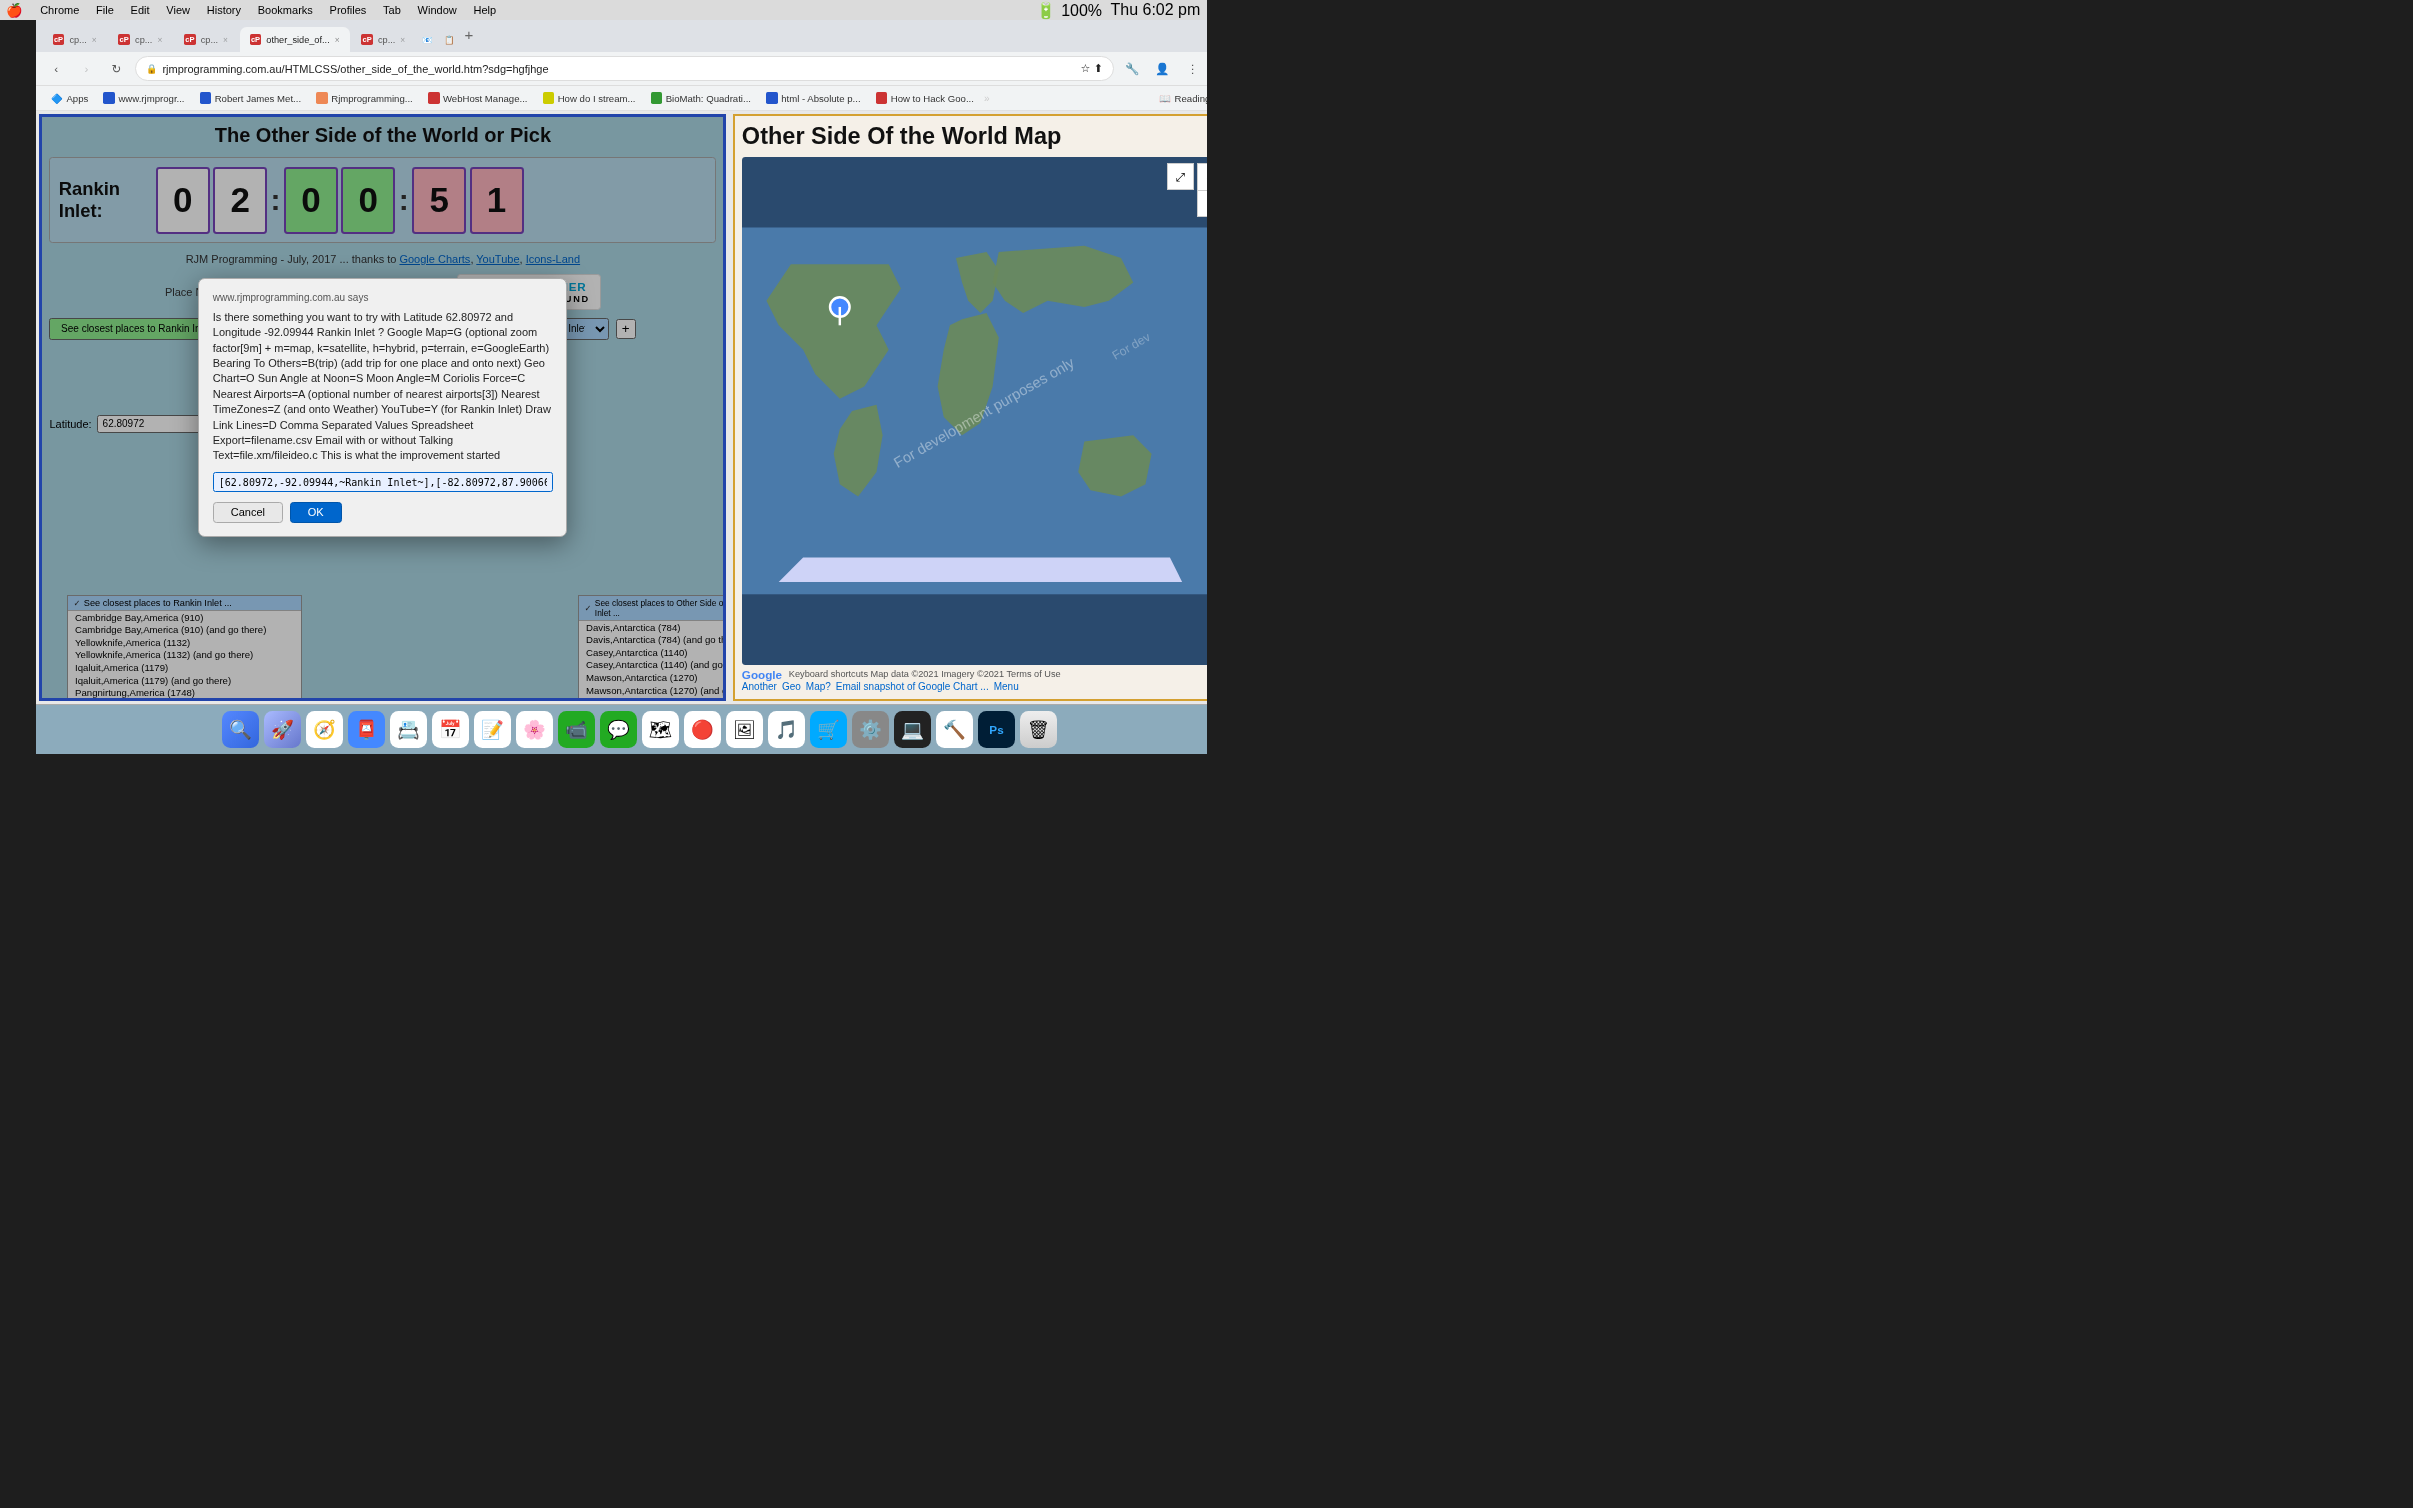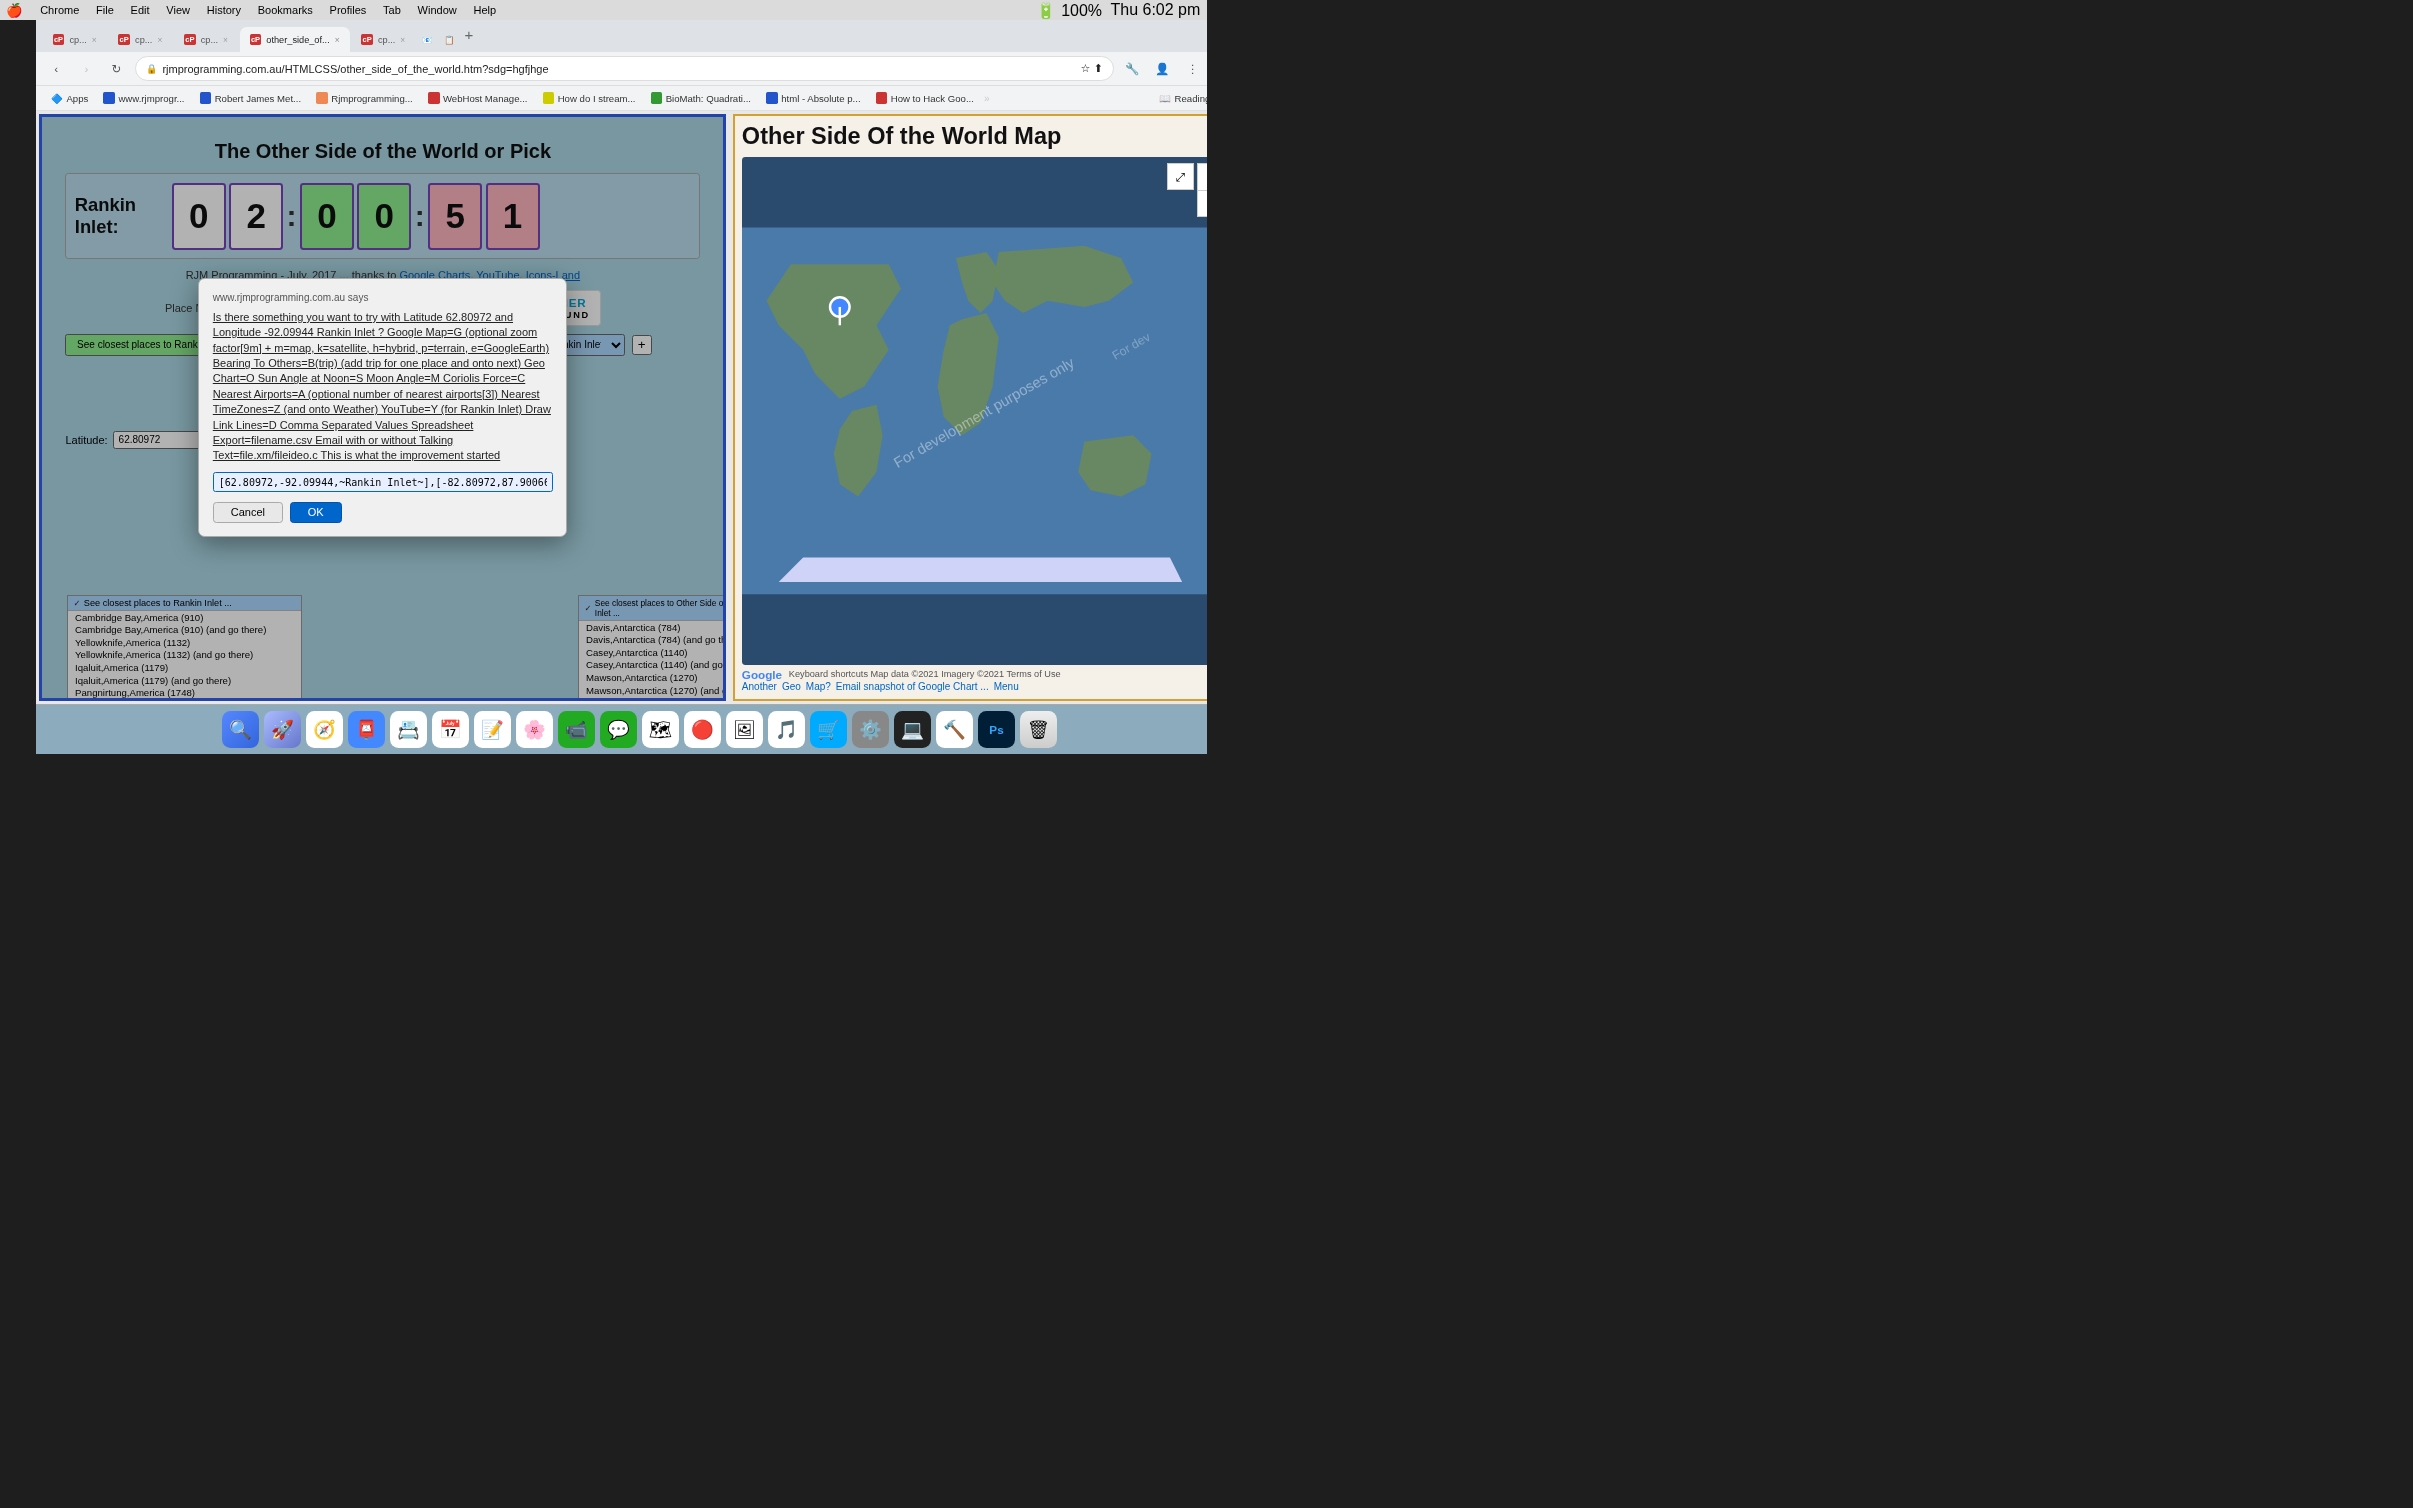--- a/index.html
+++ b/index.html
@@ -150,21 +150,21 @@
       flex: 1;
       display: flex;
       overflow: hidden;
       background: #e8e8e8;
     }
 
     
     .main-panel {
       flex: 0 0 687px;
       background: #add8e6;
-      padding: 23px;
+      padding: 7px;
       overflow: hidden;
       position: relative;
       border: 3.4px solid #2244aa;
       margin: 3.4px;
     }
 
     .site-title {
       text-align: center;
       font-size: 20px;
       font-weight: bold;
@@ -455,21 +455,20 @@
     }
     .modal-header {
       font-size: 10px;
       color: #555;
       margin-bottom: 6.7px;
     }
     .modal-body {
       color: #222;
       margin-bottom: 8.4px;
       line-height: 1.4;
-      text-decoration: underline;
     }
     .modal-input {
       width: 100%;
       padding: 3.4px 5px;
       border: 1.7px solid #0066cc;
       border-radius: 2.5px;
       font-size: 10px;
       background: #e8f0ff;
       margin-bottom: 10px;
       font-family: monospace;

